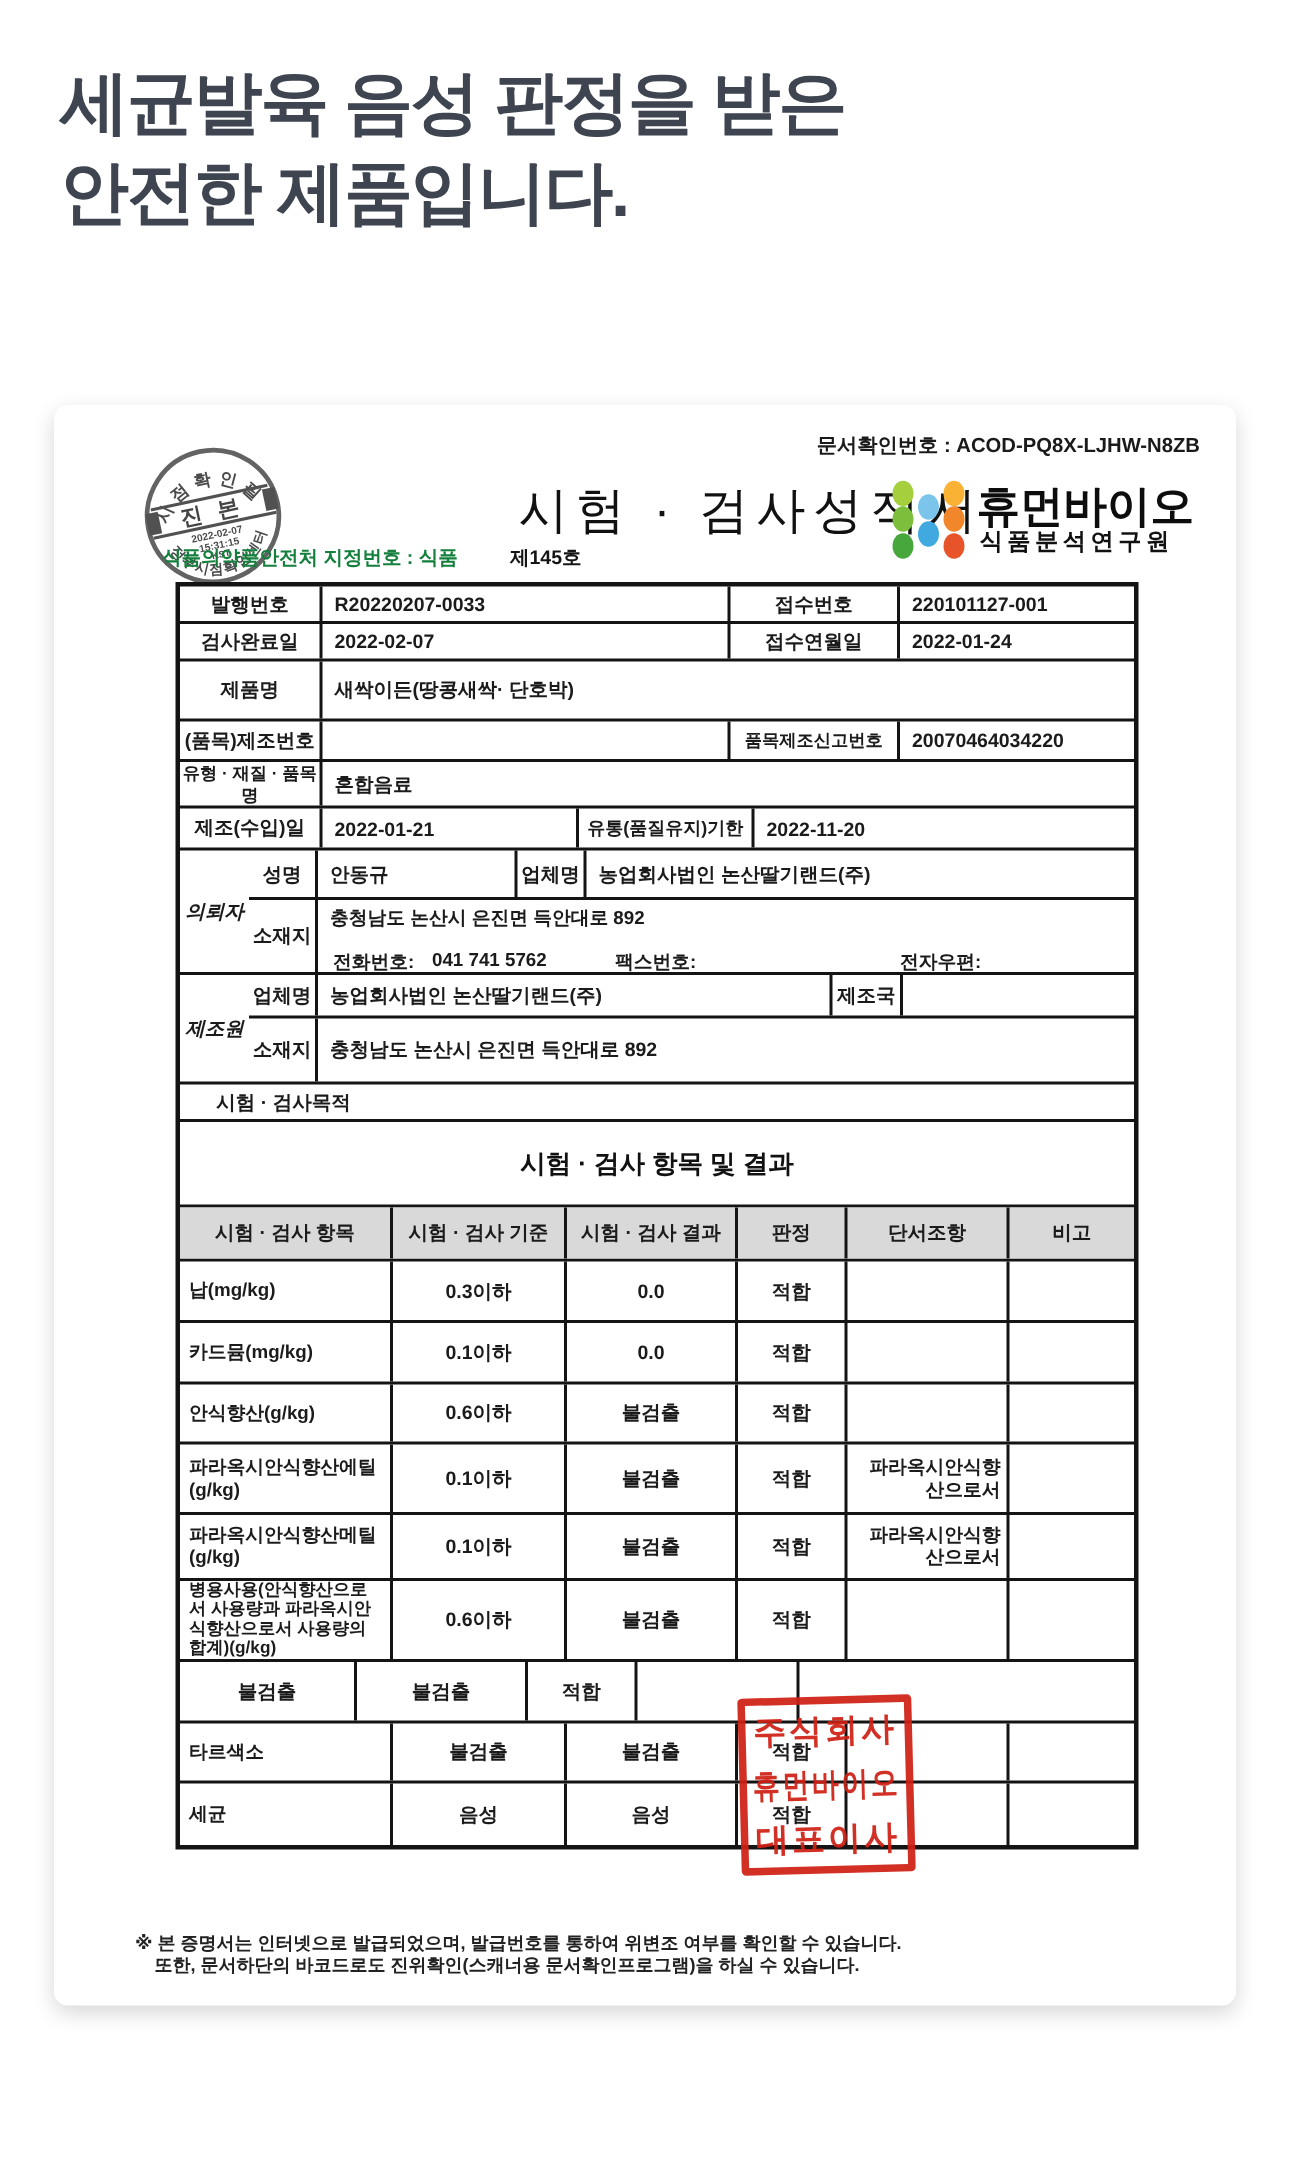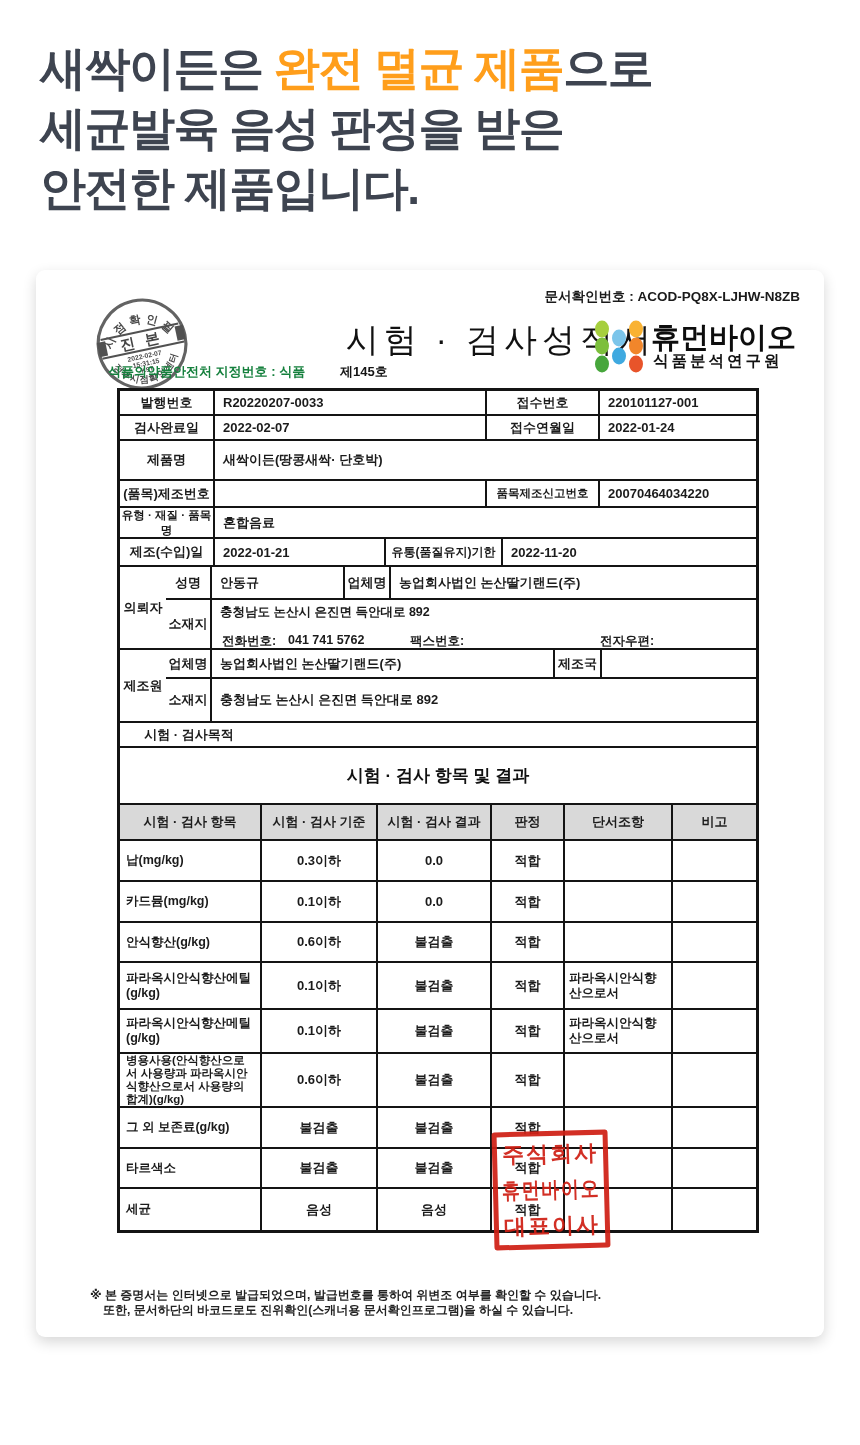--- a/index.html
+++ b/index.html
@@ -48,32 +48,32 @@
   .tbl .band:first-child{border-top:none;}
   .vrows{flex:1;display:flex;flex-direction:column;}
   .row{display:flex;}
   .vrows .row + .row{border-top:2px solid #141414;}
   .c{box-sizing:border-box;display:flex;align-items:center;
      border-left:2px solid #141414;font-size:13px;font-weight:600;
      color:#1b1b1b;overflow:hidden;}
   .band > .c:first-child,.row > .c:first-child{border-left:none;}
   .lab{justify-content:center;text-align:center;}
   .val{padding:0 8px;}
-  .span-cell{width:46px;}
+  .span-cell{width:46px;font-style:italic;}
   .addr-cell{flex-direction:column;align-items:flex-start;
              justify-content:center;padding:4px 8px;position:relative;}
   .contact-line{position:relative;width:100%;height:18px;margin-top:12px;}
   .contact-line span{position:absolute;top:0;font-size:12.5px;font-weight:600;}
   .section-title-cell{width:636px;height:55px;display:flex;align-items:center;
       justify-content:center;font-size:17px;font-weight:800;color:#111;}
 
   
   .rhead .c{background:#d9d9d9;justify-content:center;text-align:center;
             font-weight:700;font-size:13px;}
-  .rrow .c{justify-content:center;text-align:left;}
+  .rrow .c{justify-content:center;text-align:right;}
   .rrow .item{justify-content:flex-start;text-align:left;padding:2px 6px;
               font-size:12.5px;line-height:1.18;}
   .rrow .item.xs{font-size:11.5px;line-height:1.12;}
   .clause{font-size:12.5px;line-height:1.2;padding:2px 4px;}
 
   
   .seal{position:absolute;left:457px;top:861px;width:116px;height:118px;
         border:5px solid #cf2015;box-sizing:border-box;border-radius:3px;
         display:flex;flex-direction:column;justify-content:space-around;
         align-items:center;transform:rotate(-1.5deg);color:#cf2015;
@@ -86,21 +86,20 @@
   .footnote{position:absolute;left:54px;top:1018px;font-size:12px;
             font-weight:600;color:#222;line-height:15px;}
   .footnote .l2{margin-left:13px;}
 
   svg text{font-family:"Liberation Sans","DejaVu Sans",sans-serif;}
 </style>
 </head>
 <body>
 
 <div class="headline">
-  <div><span>새싹이든은 </span><span class="hl">완전 멸균 제품</span><span>으로</span></div>
   <div>세균발육 음성 판정을 받은</div>
   <div>안전한 제품입니다.</div>
 </div>
 
 <div class="card">
 
   <div class="doc-number">문서확인번호 : ACOD-PQ8X-LJHW-N8ZB</div>
 
   <svg class="vstamp" viewBox="0 0 90 90">
     <circle cx="45" cy="45" r="42" fill="none" stroke="#3a3a3a" stroke-width="3" opacity="0.9"></circle>
@@ -281,21 +280,20 @@
     </div>
     <div class="band rrow" style="height:52px">
       <div class="c item xs" style="width:140px">병용사용(안식향산으로서 사용량과 파라옥시안식향산으로서 사용량의 합계)(g/kg)</div>
       <div class="c" style="width:116px">0.6이하</div>
       <div class="c" style="width:114px">불검출</div>
       <div class="c" style="width:73px">적합</div>
       <div class="c clause" style="width:108px"></div>
       <div class="c" style="width:85px"></div>
     </div>
     <div class="band rrow" style="height:39px">
-      <div class="c item" style="width:140px">그 외 보존료(g/kg)</div>
       <div class="c" style="width:116px">불검출</div>
       <div class="c" style="width:114px">불검출</div>
       <div class="c" style="width:73px">적합</div>
       <div class="c clause" style="width:108px"></div>
       <div class="c" style="width:85px"></div>
     </div>
     <div class="band rrow" style="height:38px">
       <div class="c item" style="width:140px">타르색소</div>
       <div class="c" style="width:116px">불검출</div>
       <div class="c" style="width:114px">불검출</div>

